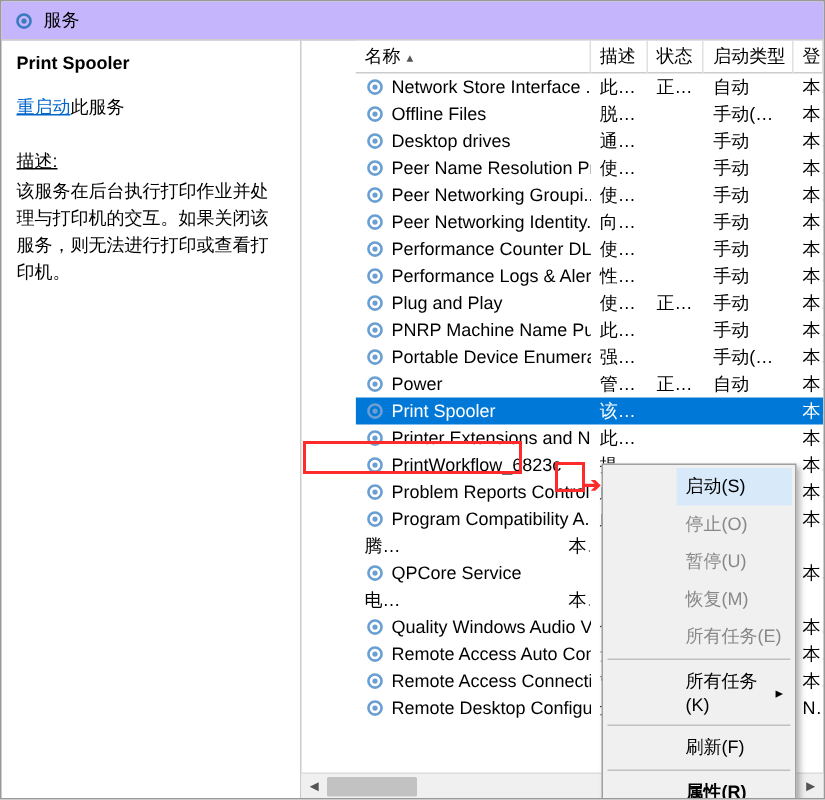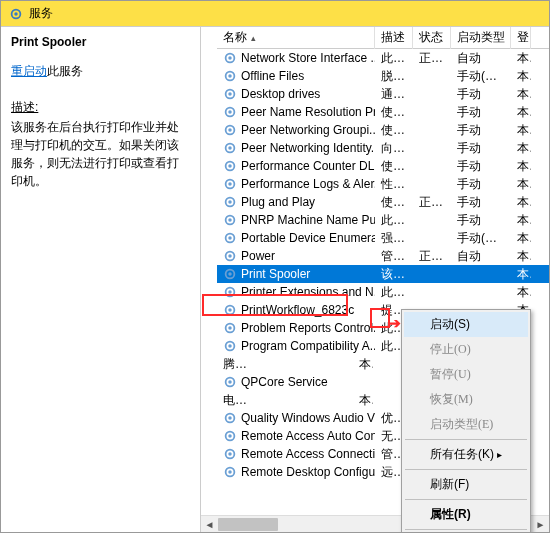--- a/index.html
+++ b/index.html
@@ -1,48 +1,48 @@
 <!DOCTYPE html>
 <html><head>
 <meta charset="utf-8">
 <style>
 * { box-sizing: border-box; margin: 0; padding: 0; }
 body { font-family: "Microsoft YaHei", "Segoe UI", Tahoma, sans-serif; font-size: 12px; background: #fff; width: 550px; height: 533px; overflow: hidden; position: relative; border: 1px solid #999; }
-.titlebar { background: #fde047; border-bottom: 1px solid #ccc; padding: 4px 8px; display: flex; align-items: center; gap: 6px; }
+.titlebar { background: #c4b5fd; border-bottom: 1px solid #ccc; padding: 4px 8px; display: flex; align-items: center; gap: 6px; }
 .titlebar .gear { width: 14px; height: 14px; display: inline-flex; }
-.main { display: flex; height: calc(100% - 26px); }
+.main { display: flex; height: calc(100% - 26px); gap: 36px; }
 .leftpane { width: 200px; padding: 8px 10px; border-right: 1px solid #ccc; }
 .leftpane h3 { font-size: 12px; font-weight: bold; margin-bottom: 12px; }
 .leftpane a { color: #0066cc; text-decoration: underline; cursor: pointer; }
 .leftpane .actions { margin-bottom: 16px; line-height: 1.8; }
 .leftpane .desc-label { margin-bottom: 2px; text-decoration: underline; }
 .leftpane .desc { line-height: 1.5; }
-.rightpane { flex: 1; display: flex; flex-direction: column; overflow: hidden; position: relative; margin-left: 16px; }
+.rightpane { flex: 1; display: flex; flex-direction: column; overflow: hidden; position: relative; }
 .colheader { display: flex; border-bottom: 1px solid #ccc; background: #fff; font-size: 12px; height: 22px; align-items: center; }
 .colheader > div { padding: 3px 6px; border-right: 1px solid #e0e0e0; white-space: nowrap; overflow: hidden; }
 .c-name { width: 158px; display: flex; align-items: center; gap: 4px; }
 .c-desc { width: 38px; }
 .c-status { width: 38px; }
 .c-startup { width: 60px; }
 .c-logon { width: 20px; }
 .sort-caret { font-size: 9px; color: #555; }
 .rows { overflow-y: auto; overflow-x: hidden; height: calc(100% - 22px - 17px); }
 .row { display: flex; align-items: center; height: 18px; font-size: 12px; cursor: default; }
 .row > div { padding: 0 6px; white-space: nowrap; overflow: hidden; text-overflow: ellipsis; }
 .row .c-name { display: flex; align-items: center; gap: 4px; }
 .row.selected { background: #0078d7; color: #fff; }
 .gear-icon { width: 14px; height: 14px; flex-shrink: 0; display: inline-flex; }
 .highlight-box { position: absolute; border: 2px solid #ff2a2a; pointer-events: none; }
 .hb1 { left: 201px; top: 293px; width: 146px; height: 22px; }
 .hb2 { left: 369px; top: 307px; width: 20px; height: 20px; }
 .arrow { position: absolute; left: 388px; top: 314px; color: #ff2a2a; font-size: 14px; font-weight: bold; pointer-events: none; }
 .ctxmenu { position: absolute; left: 400px; top: 308px; width: 130px; background: #f0f0f0; border: 1px solid #a0a0a0; box-shadow: 2px 2px 4px rgba(0,0,0,.3); padding: 2px; font-size: 12px; z-index: 10; }
-.ctxitem { padding: 4px 26px; cursor: default; display: flex; justify-content: space-between; align-items: center; }
+.ctxitem { padding: 4px 6px; cursor: default; display: flex; justify-content: space-between; align-items: center; margin-left: 47px; }
 .ctxitem.hover { background: #d8eaf9; }
-.ctxitem.disabled { color: #888; font-family: Liberation Serif, serif; }
+.ctxitem.disabled { color: #888; }
 .ctxsep { border-top: 1px solid #c0c0c0; margin: 2px 1px; }
 .sub-arrow { font-size: 10px; }
 .hscroll { position: absolute; left: 200px; right: 0; bottom: 0; height: 17px; background: #f0f0f0; border-top: 1px solid #ddd; display: flex; align-items: center; }
 .hscroll .btn { width: 17px; height: 17px; display: flex; align-items: center; justify-content: center; color: #555; font-size: 10px; background: #f0f0f0; }
 .hscroll .track { flex: 1; height: 17px; position: relative; }
 .hscroll .thumb { position: absolute; left: 0; top: 2px; height: 13px; width: 60px; background: #c2c2c2; border-radius: 1px; }
 svg.gear-svg { width: 100%; height: 100%; }
 </style>
 </head>
 <body>
@@ -435,21 +435,21 @@
 
 <div class="highlight-box hb1"></div>
 <div class="highlight-box hb2"></div>
 <div class="arrow">➔</div>
 
 <div class="ctxmenu">
   <div class="ctxitem hover">启动(S)</div>
   <div class="ctxitem disabled">停止(O)</div>
   <div class="ctxitem disabled">暂停(U)</div>
   <div class="ctxitem disabled">恢复(M)</div>
-  <div class="ctxitem disabled">启动类型(E)</div>
+  <div class="ctxitem disabled">所有任务(E)</div>
   <div class="ctxsep"></div>
   <div class="ctxitem">
       <span>所有任务(K)</span>
       <span class="sub-arrow">▸</span>
     </div>
   <div class="ctxsep"></div>
   <div class="ctxitem">刷新(F)</div>
   <div class="ctxsep"></div>
   <div class="ctxitem">
       <b>属性(R)</b>

